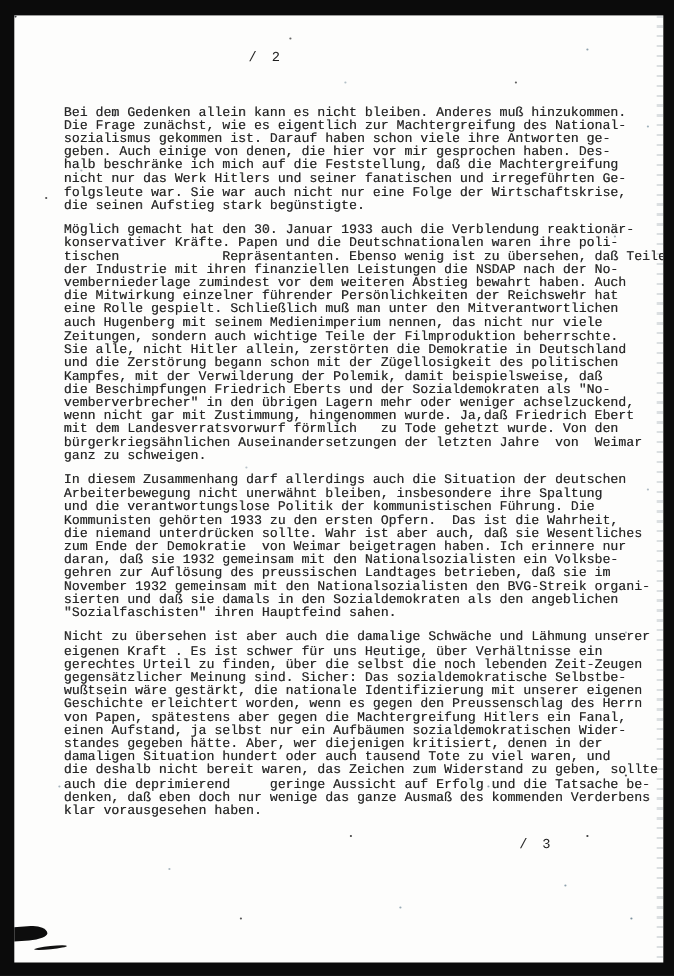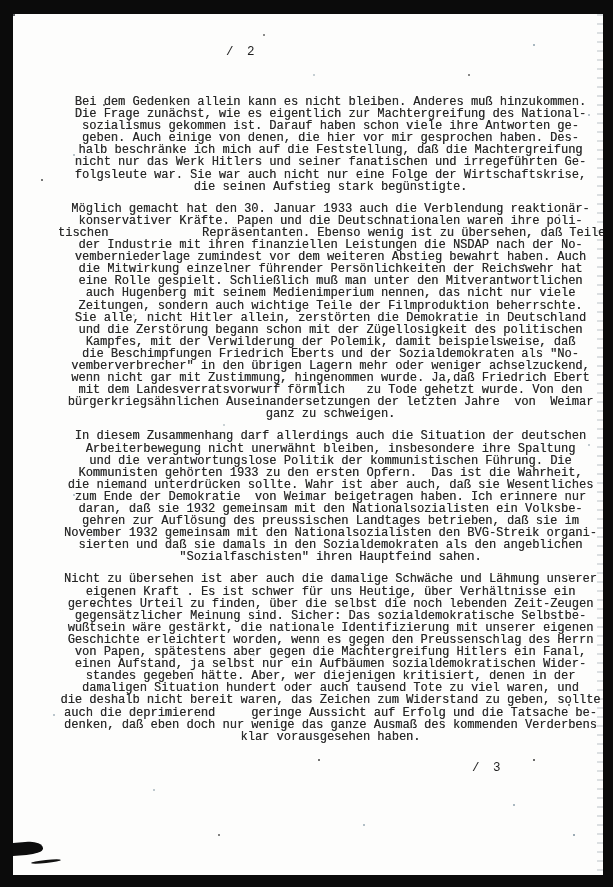--- a/index.html
+++ b/index.html
@@ -28,21 +28,20 @@
     letter-spacing:3px;
     color:#1e1e1e;
     white-space:pre;
   }
   .pnum-top  { left:213px; top:31px; }
   .pnum-bottom { left:459px; top:747px; }
   .text-block {
     position:absolute;
     left:45px; top:82px;
     width:545px;
-    text-align:center;
   }
   .para {
     font-size:12px;
     line-height:12.1px;
     white-space:pre;
     letter-spacing:0px;
     color:#262626;
     text-shadow:0.3px 0 0 rgba(30,30,30,.55);
     margin-bottom:10px;
   }

